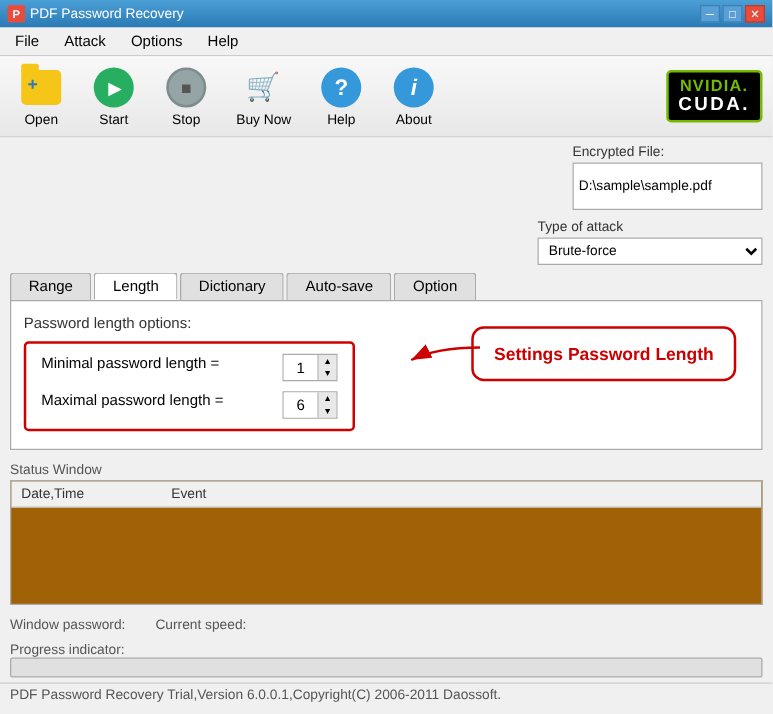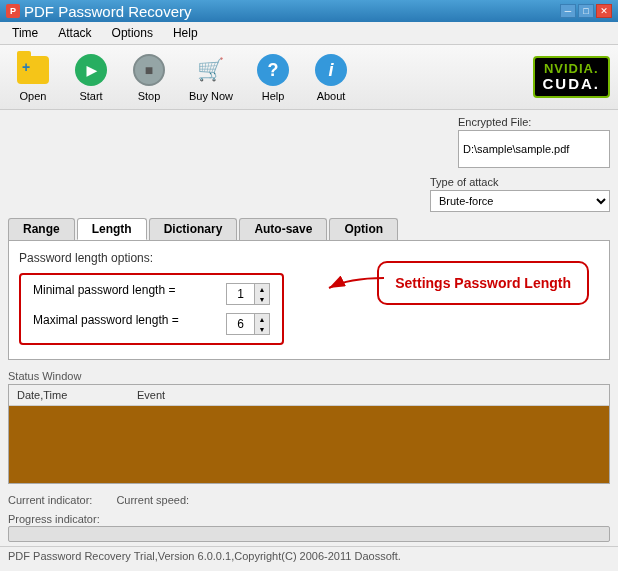--- a/index.html
+++ b/index.html
@@ -32,21 +32,21 @@
       background: #e74c3c;
       border-radius: 2px;
       display: flex;
       align-items: center;
       justify-content: center;
       font-size: 9px;
       color: white;
       font-weight: bold;
     }
     .title-text {
-      font-size: 15px;
+      font-size: 11px;
       font-weight: normal;
     }
     .title-controls {
       display: flex;
       gap: 2px;
     }
     .title-btn {
       width: 16px;
       height: 14px;
       background: #5a9fd5;
@@ -248,21 +248,20 @@
     }
     .tab {
       padding: 3px 14px;
       border: 1px solid #aaa;
       border-bottom: none;
       background: #e0e0e0;
       cursor: pointer;
       font-size: 12px;
       margin-right: 2px;
       border-radius: 3px 3px 0 0;
-      font-weight: bold;
     }
     .tab.active {
       background: white;
       border-bottom: 1px solid white;
       z-index: 1;
     }
     .tab-content {
       background: white;
       border: 1px solid #aaa;
       padding: 10px;
@@ -415,21 +414,21 @@
     <span class="title-text">PDF Password Recovery</span>
   </div>
   <div class="title-controls">
     <button class="title-btn">─</button>
     <button class="title-btn">□</button>
     <button class="title-btn close">✕</button>
   </div>
 </div>
 
 <div class="menu-bar">
-  <span class="menu-item">Time</span>
+  <span class="menu-item">File</span>
   <span class="menu-item">Attack</span>
   <span class="menu-item">Options</span>
   <span class="menu-item">Help</span>
 </div>
 
 <div class="toolbar">
   <div class="toolbar-btn">
     <div class="toolbar-btn-icon">
       <div class="icon-open"></div>
     </div>
@@ -541,21 +540,21 @@
   <div class="status-table">
     <div class="status-header">
       <span class="status-col date">Date,Time</span>
       <span class="status-col event">Event</span>
     </div>
   </div>
 </div>
 
 <div class="bottom-info" style="margin-top:6px;">
   <div class="info-row">
-    <span class="info-label">Current indicator:</span>
+    <span class="info-label">Window password:</span>
     <span class="info-value"></span>
   </div>
   <div class="info-row">
     <span class="info-label">Current speed:</span>
     <span class="info-value"></span>
   </div>
 </div>
 
 <div class="progress-row">
   <span class="progress-label">Progress indicator:</span>

